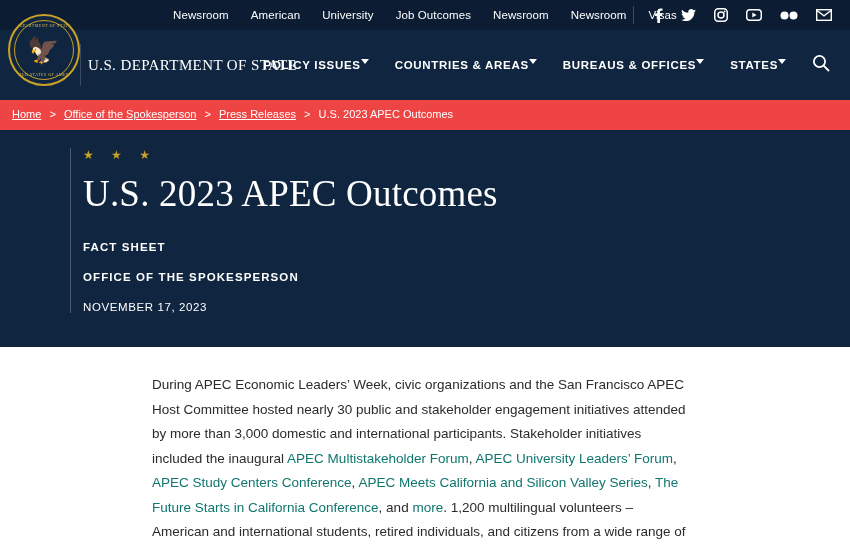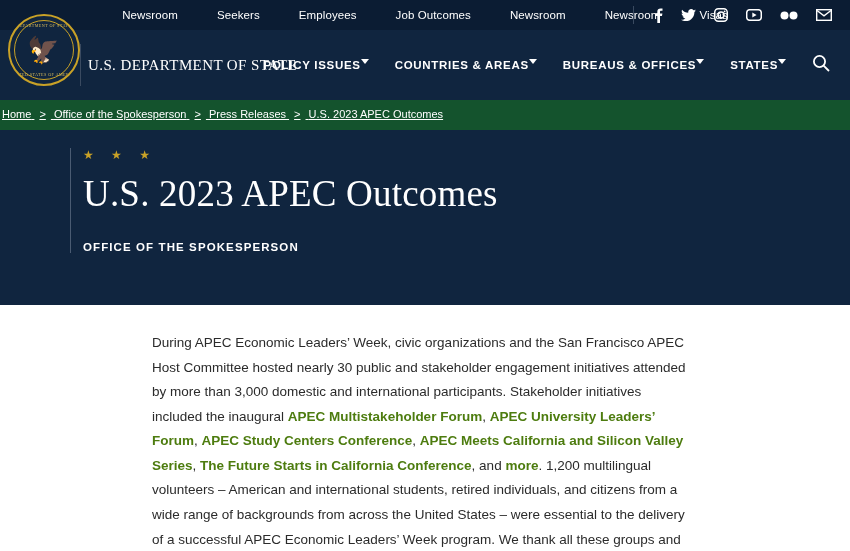--- a/index.html
+++ b/index.html
@@ -16,21 +16,21 @@
     background: #0b1c33;
     height: 30px;
     display: flex;
     align-items: center;
     justify-content: center;
     position: relative;
   }
   .topnav {
     display: flex;
     align-items: center;
-    gap: 39px;
+    gap: 22px;
   }
   .topnav a {
     color: #ffffff;
     font-size: 11.5px;
     text-decoration: none;
     letter-spacing: .1px;
     white-space: nowrap;
   }
   .social {
     position: absolute;
@@ -148,25 +148,24 @@
   .search-btn {
     position: absolute;
     right: 20px;
     top: 50%;
     transform: translateY(-50%);
     cursor: pointer;
   }
 
   
   .crumbbar {
-    background: #14532d;
-    padding: 8px 0 10px 2px;
+    background: #ef4444;
+    padding: 8px 0 10px 12px;
     color: #ffffff;
     font-size: 11px;
-    text-decoration: underline;
   }
   .crumbbar a {
     color: #ffffff;
     text-decoration: underline;
   }
   .crumbbar .sep { margin: 0 5px; }
   .crumbbar .current { text-decoration: none; }
 
   
   .hero {
@@ -215,33 +214,33 @@
   }
   .content p {
     margin: 0;
     width: 535px;
     margin-left: 152px;
     color: #2b2b2b;
     font-size: 13.5px;
     line-height: 1.82;
   }
   .content a {
-    color: #4d7c0f;
-    font-weight: bold;
+    color: #0f766e;
+    font-weight: normal;
     text-decoration: none;
   }
 </style>
 </head>
 <body>
 
 <div class="topbar">
   <nav class="topnav">
     <a href="#">Newsroom</a>
-    <a href="#">Seekers</a>
-    <a href="#">Employees</a>
+    <a href="#">American</a>
+    <a href="#">University</a>
     <a href="#">Job Outcomes</a>
     <a href="#">Newsroom</a>
     <a href="#">Newsroom</a>
     <a href="#">Visas</a>
   </nav>
   <div class="social">
     <div class="divider"></div>
     <span class="ic">
       <svg width="9" height="15" viewBox="0 0 9 15">
           <path fill="#fff" d="M6 15V8h2l.4-2.5H6V4c0-.7.2-1.2 1.2-1.2H8.5V.6C8.2.5 7.4.5 6.5.5 4.6.5 3.3 1.6 3.3 3.7v1.8H1V8h2.3v7H6z"></path>
@@ -326,19 +325,21 @@
   <span class="sep">&gt;</span>
   <a href="#">Press Releases</a>
   <span class="sep">&gt;</span>
   <span class="current">U.S. 2023 APEC Outcomes</span>
 </div>
 
 <div class="hero">
   <div class="hero-inner">
     <div class="stars">★ ★ ★</div>
     <h1>U.S. 2023 APEC Outcomes</h1>
+    <div class="meta">FACT SHEET</div>
     <div class="meta">OFFICE OF THE SPOKESPERSON</div>
+    <div class="meta date">NOVEMBER 17, 2023</div>
   </div>
 </div>
 
 <div class="content">
   <p id="body-paragraph">During APEC Economic Leaders’ Week, civic organizations and the San Francisco APEC Host Committee hosted nearly 30 public and stakeholder engagement initiatives attended by more than 3,000 domestic and international participants.  Stakeholder initiatives included the inaugural <a href="#">APEC Multistakeholder Forum</a>, <a href="#">APEC University Leaders’ Forum</a>, <a href="#">APEC Study Centers Conference</a>, <a href="#">APEC Meets California and Silicon Valley Series</a>, <a href="#">The Future Starts in California Conference</a>, and <a href="#">more</a>. 1,200 multilingual volunteers – American and international students, retired individuals, and citizens from a wide range of backgrounds from across the United States – were essential to the delivery of a successful APEC Economic Leaders’ Week program.  We thank all these groups and individuals for their contributions and tireless efforts.</p>
 </div>
 
 </body></html>

